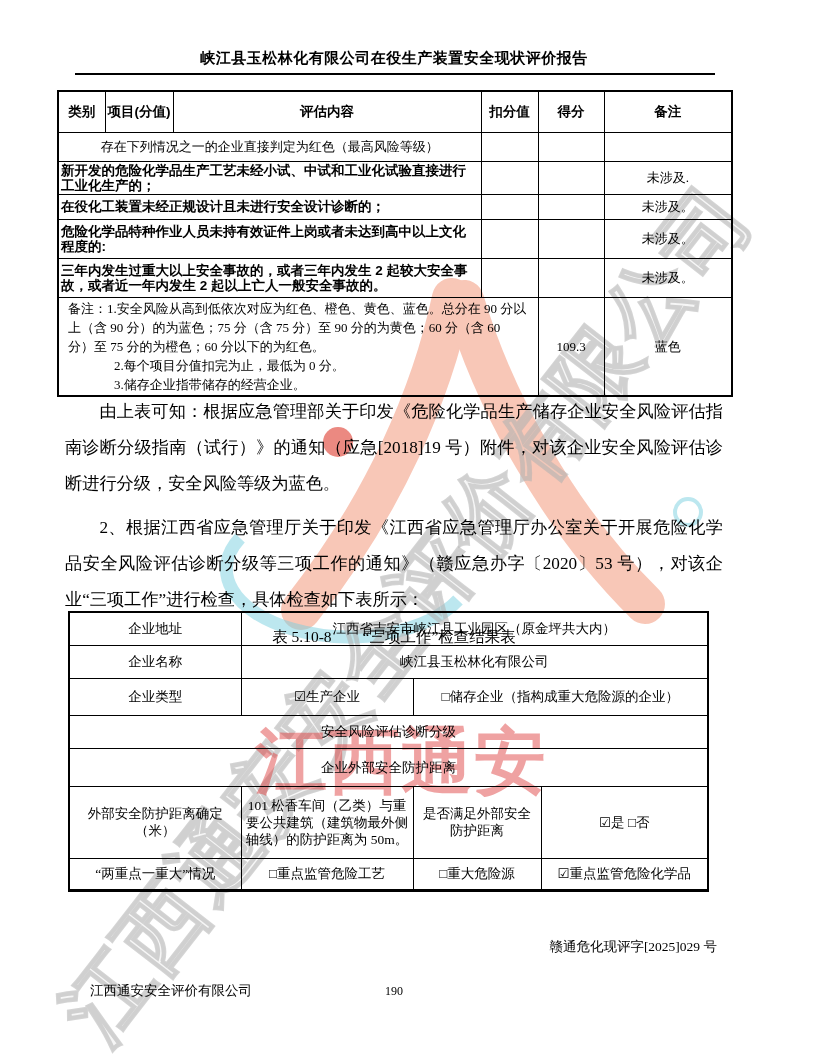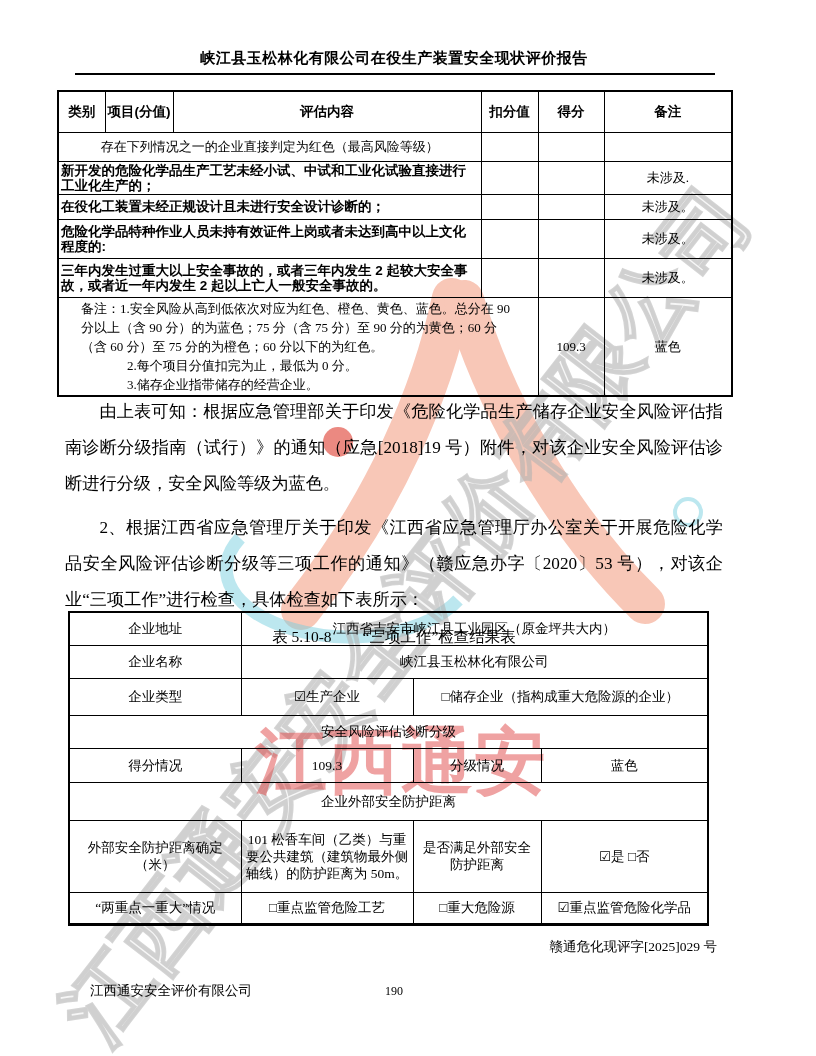--- a/index.html
+++ b/index.html
@@ -38,21 +38,21 @@
   #table1 th{
     font-family:"Liberation Sans","DejaVu Sans",sans-serif;font-weight:bold;
     font-size:13.5px;line-height:16px;text-align:center;padding:1px 2px;
   }
   #table1 td{font-size:13px;line-height:17px;}
   #table1 td.center{text-align:center;}
   #table1 td.hei{
     font-family:"Liberation Sans","DejaVu Sans",sans-serif;font-weight:bold;
     font-size:13.5px;line-height:15px;text-align:left;padding:1px 2px;
   }
-  #table1 td.notes{font-size:13px;line-height:19px;text-align:left;padding:1px 22px;}
+  #table1 td.notes{font-size:13px;line-height:19px;text-align:left;padding:1px 9px;}
   #table1 td.notes .ind{padding-left:46px;}
   
   #paragraphs{left:57px;top:386px;width:674px;z-index:5;
     font-size:17.2px;line-height:36px;text-align:justify;}
   #paragraphs p{margin:8px;text-indent:2em;}
   #table2-caption{left:57px;top:585px;width:674px;text-align:center;z-index:5;
     font-size:15.5px;line-height:20px;margin-top:42px;}
   
   #table2{left:68px;top:611px;width:639px;z-index:5;font-size:13.5px;border:2px solid #000;border-bottom-width:3px;}
   #table2 td{text-align:center;line-height:17px;}
@@ -166,26 +166,20 @@
     <td colspan="3">峡江县玉松林化有限公司</td>
   </tr>
   <tr style="height:37px">
     <td>企业类型</td>
     <td>☑生产企业</td>
     <td colspan="2">□储存企业（指构成重大危险源的企业）</td>
   </tr>
   <tr style="height:33px">
     <td colspan="4">安全风险评估诊断分级</td>
   </tr>
-  <tr style="height:34px">
-    <td>得分情况</td>
-    <td>109.3</td>
-    <td>分级情况</td>
-    <td>蓝色</td>
-  </tr>
   <tr style="height:38px">
     <td colspan="4">企业外部安全防护距离</td>
   </tr>
   <tr style="height:72px">
     <td>外部安全防护距离确定（米）</td>
     <td>101 松香车间（乙类）与重要公共建筑（建筑物最外侧轴线）的防护距离为 50m。</td>
     <td>是否满足外部安全防护距离</td>
     <td>☑是 □否</td>
   </tr>
   <tr style="height:32px">

